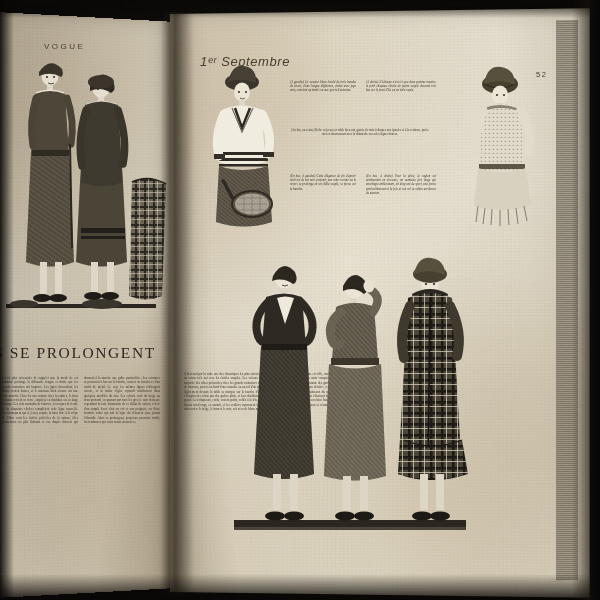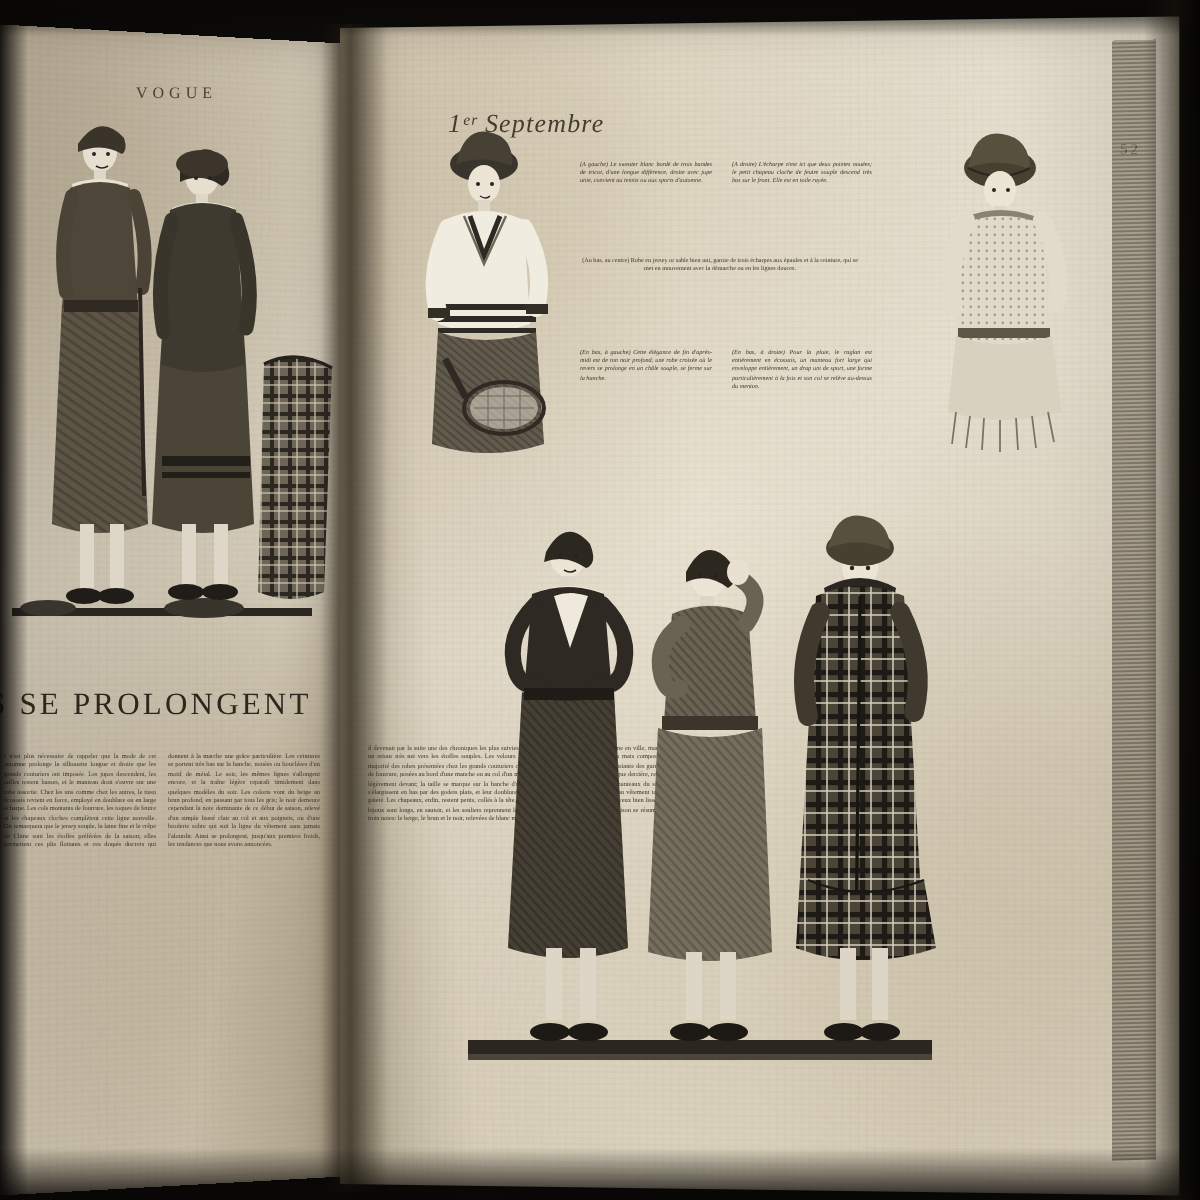--- a/index.html
+++ b/index.html
@@ -87,24 +87,23 @@
     background:
       radial-gradient(circle at 20% 12%, rgba(150,120,70,0.18) 0 8%, rgba(0,0,0,0) 40%),
       radial-gradient(circle at 85% 70%, rgba(140,110,65,0.14) 0 7%, rgba(0,0,0,0) 45%),
       radial-gradient(circle at 60% 92%, rgba(150,125,80,0.16) 0 9%, rgba(0,0,0,0) 50%);
     mix-blend-mode: multiply;
   }
 
   
   .folio {
     position: absolute;
-    font-family: Liberation Serif, serif;
+    font-family: Liberation Sans, sans-serif;
     color: #3a3228;
     letter-spacing: 1.5px;
-    margin-left: 24px;
   }
   .masthead-left {
     left: 44px; top: 34px;
     font-size: 8px;
     letter-spacing: 2.5px;
     color: #4a4134;
   }
   .date-right {
     left: 200px; top: 46px;
     font-size: 13px;

